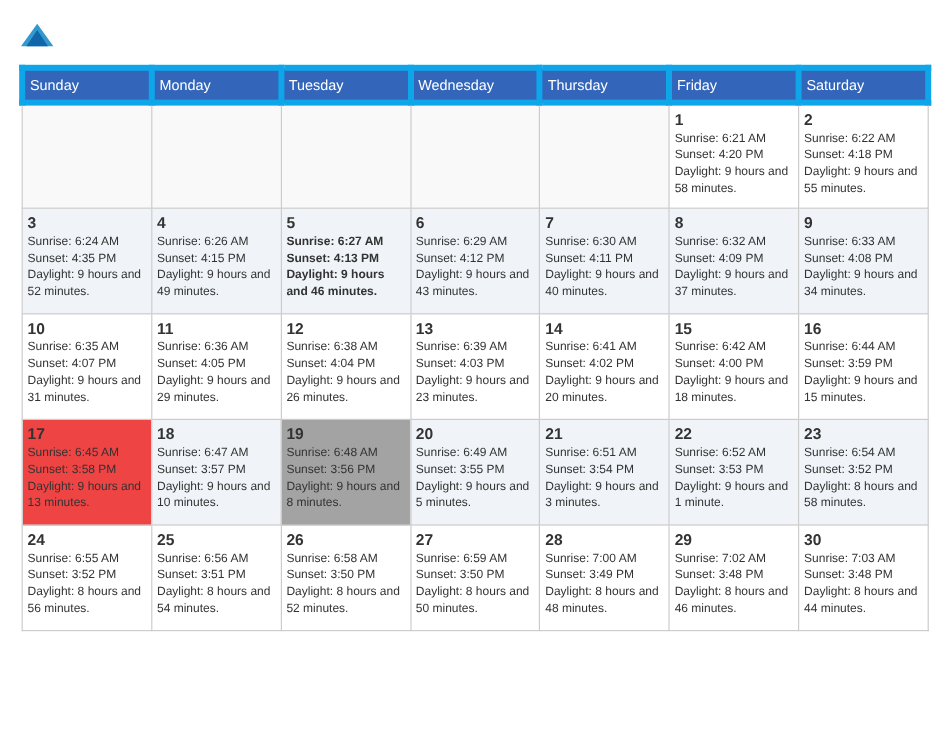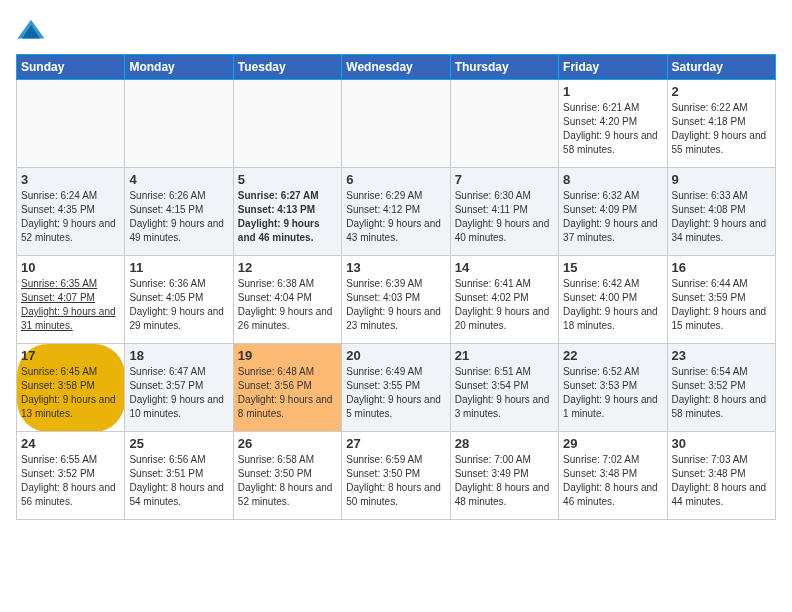--- a/index.html
+++ b/index.html
@@ -46,24 +46,24 @@
     }
     .calendar {
       width: 100%;
       border-collapse: collapse;
       table-layout: fixed;
     }
     .calendar th {
       background: #3366bb;
       color: #fff;
       font-size: 12px;
-      font-weight: bold;
+      font-weight: normal;
       padding: 5px 4px;
       text-align: left;
-      border: 1px solid #0ea5e9;
+      border: 5px solid #0ea5e9;
     }
     .calendar td {
       vertical-align: top;
       font-size: 10px;
       color: #333;
       border: 1px solid #ccc;
       padding: 4px;
       height: 88px;
       background: #fff;
     }
@@ -175,21 +175,21 @@
         <td style="background: rgb(240, 244, 248);">
           <span class="day-num">9</span>
           <div class="day-info" style="white-space: pre-line;">Sunrise: 6:33 AM
 Sunset: 4:08 PM
 Daylight: 9 hours and 34 minutes.</div>
         </td>
       </tr>
       <tr>
         <td>
           <span class="day-num">10</span>
-          <div class="day-info" style="white-space: pre-line; text-decoration: underline;">Sunrise: 6:35 AM
+          <div class="day-info" style="white-space: pre-line;">Sunrise: 6:35 AM
 Sunset: 4:07 PM
 Daylight: 9 hours and 31 minutes.</div>
         </td>
         <td>
           <span class="day-num">11</span>
           <div class="day-info" style="white-space: pre-line;">Sunrise: 6:36 AM
 Sunset: 4:05 PM
 Daylight: 9 hours and 29 minutes.</div>
         </td>
         <td>
@@ -217,33 +217,33 @@
 Daylight: 9 hours and 18 minutes.</div>
         </td>
         <td>
           <span class="day-num">16</span>
           <div class="day-info" style="white-space: pre-line;">Sunrise: 6:44 AM
 Sunset: 3:59 PM
 Daylight: 9 hours and 15 minutes.</div>
         </td>
       </tr>
       <tr>
-        <td style="background: #eab308; border-radius: 31px;">
+        <td style="background: #ef4444;">
           <span class="day-num">17</span>
           <div class="day-info" style="white-space: pre-line;">Sunrise: 6:45 AM
 Sunset: 3:58 PM
 Daylight: 9 hours and 13 minutes.</div>
         </td>
         <td style="background: rgb(240, 244, 248);">
           <span class="day-num">18</span>
           <div class="day-info" style="white-space: pre-line;">Sunrise: 6:47 AM
 Sunset: 3:57 PM
 Daylight: 9 hours and 10 minutes.</div>
         </td>
-        <td style="background: #fdba74;">
+        <td style="background: #a3a3a3;">
           <span class="day-num">19</span>
           <div class="day-info" style="white-space: pre-line;">Sunrise: 6:48 AM
 Sunset: 3:56 PM
 Daylight: 9 hours and 8 minutes.</div>
         </td>
         <td style="background: rgb(240, 244, 248); margin-top: 32px;">
           <span class="day-num">20</span>
           <div class="day-info" style="white-space: pre-line;">Sunrise: 6:49 AM
 Sunset: 3:55 PM
 Daylight: 9 hours and 5 minutes.</div>

